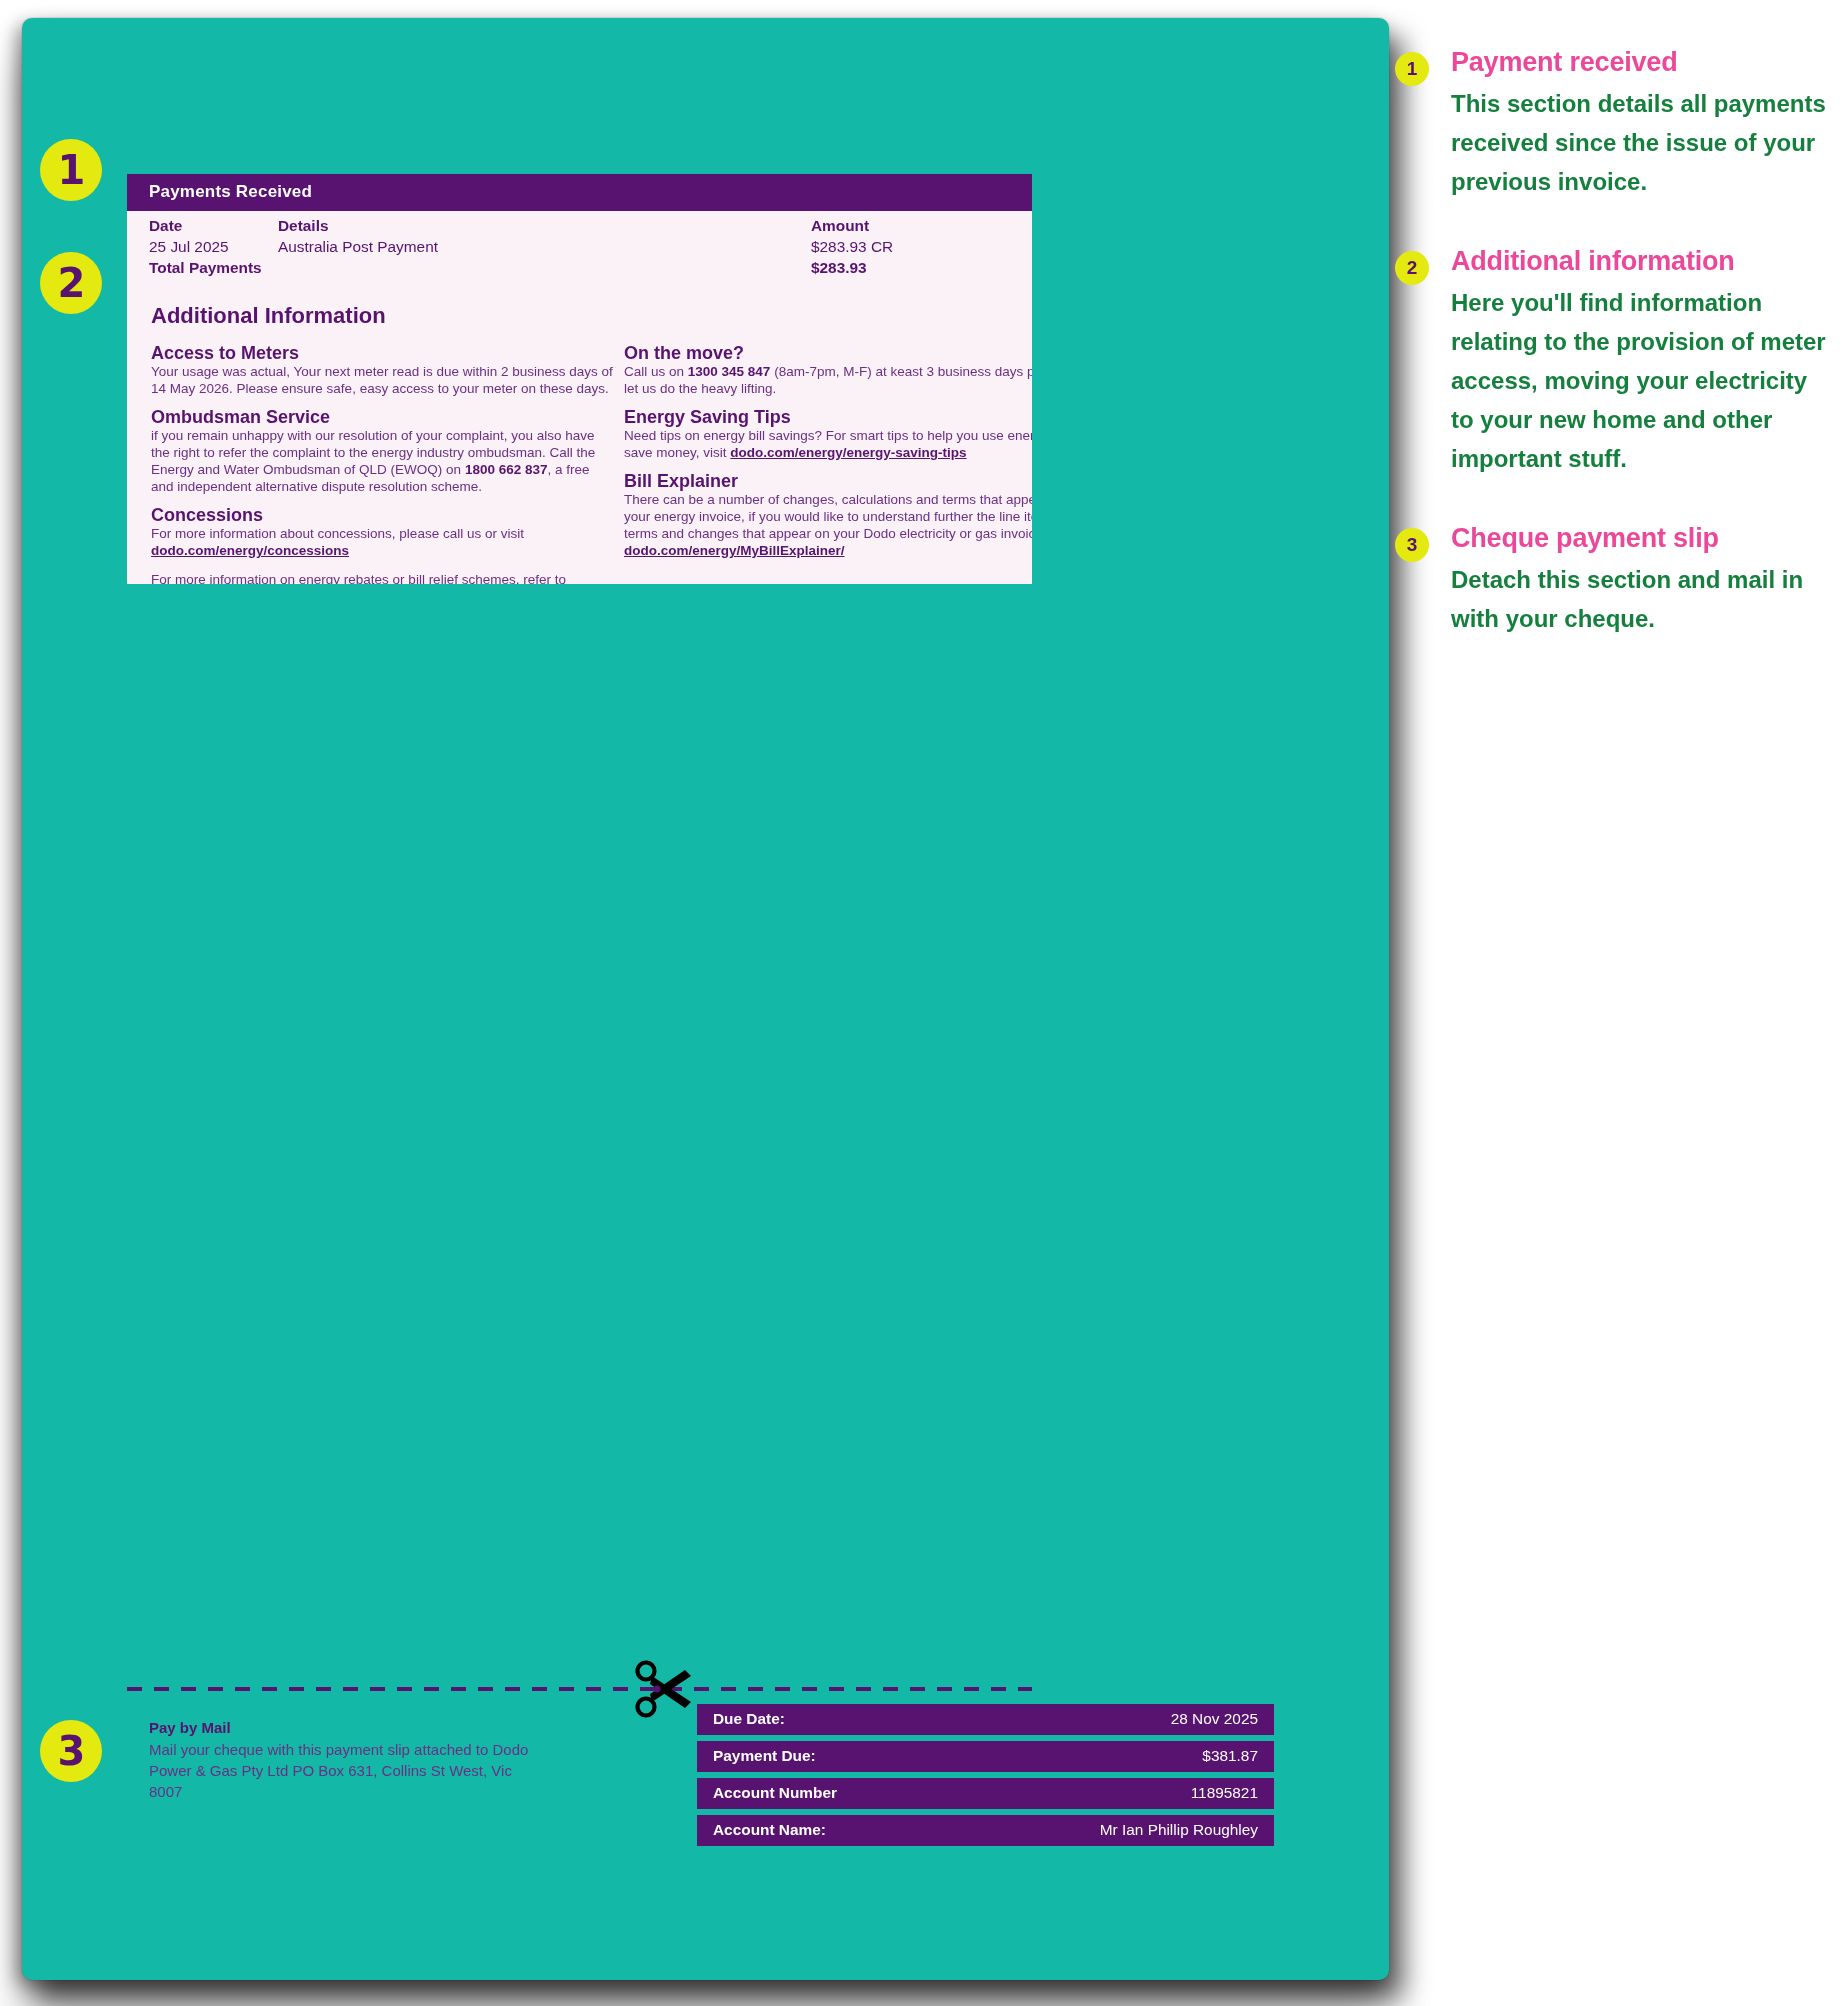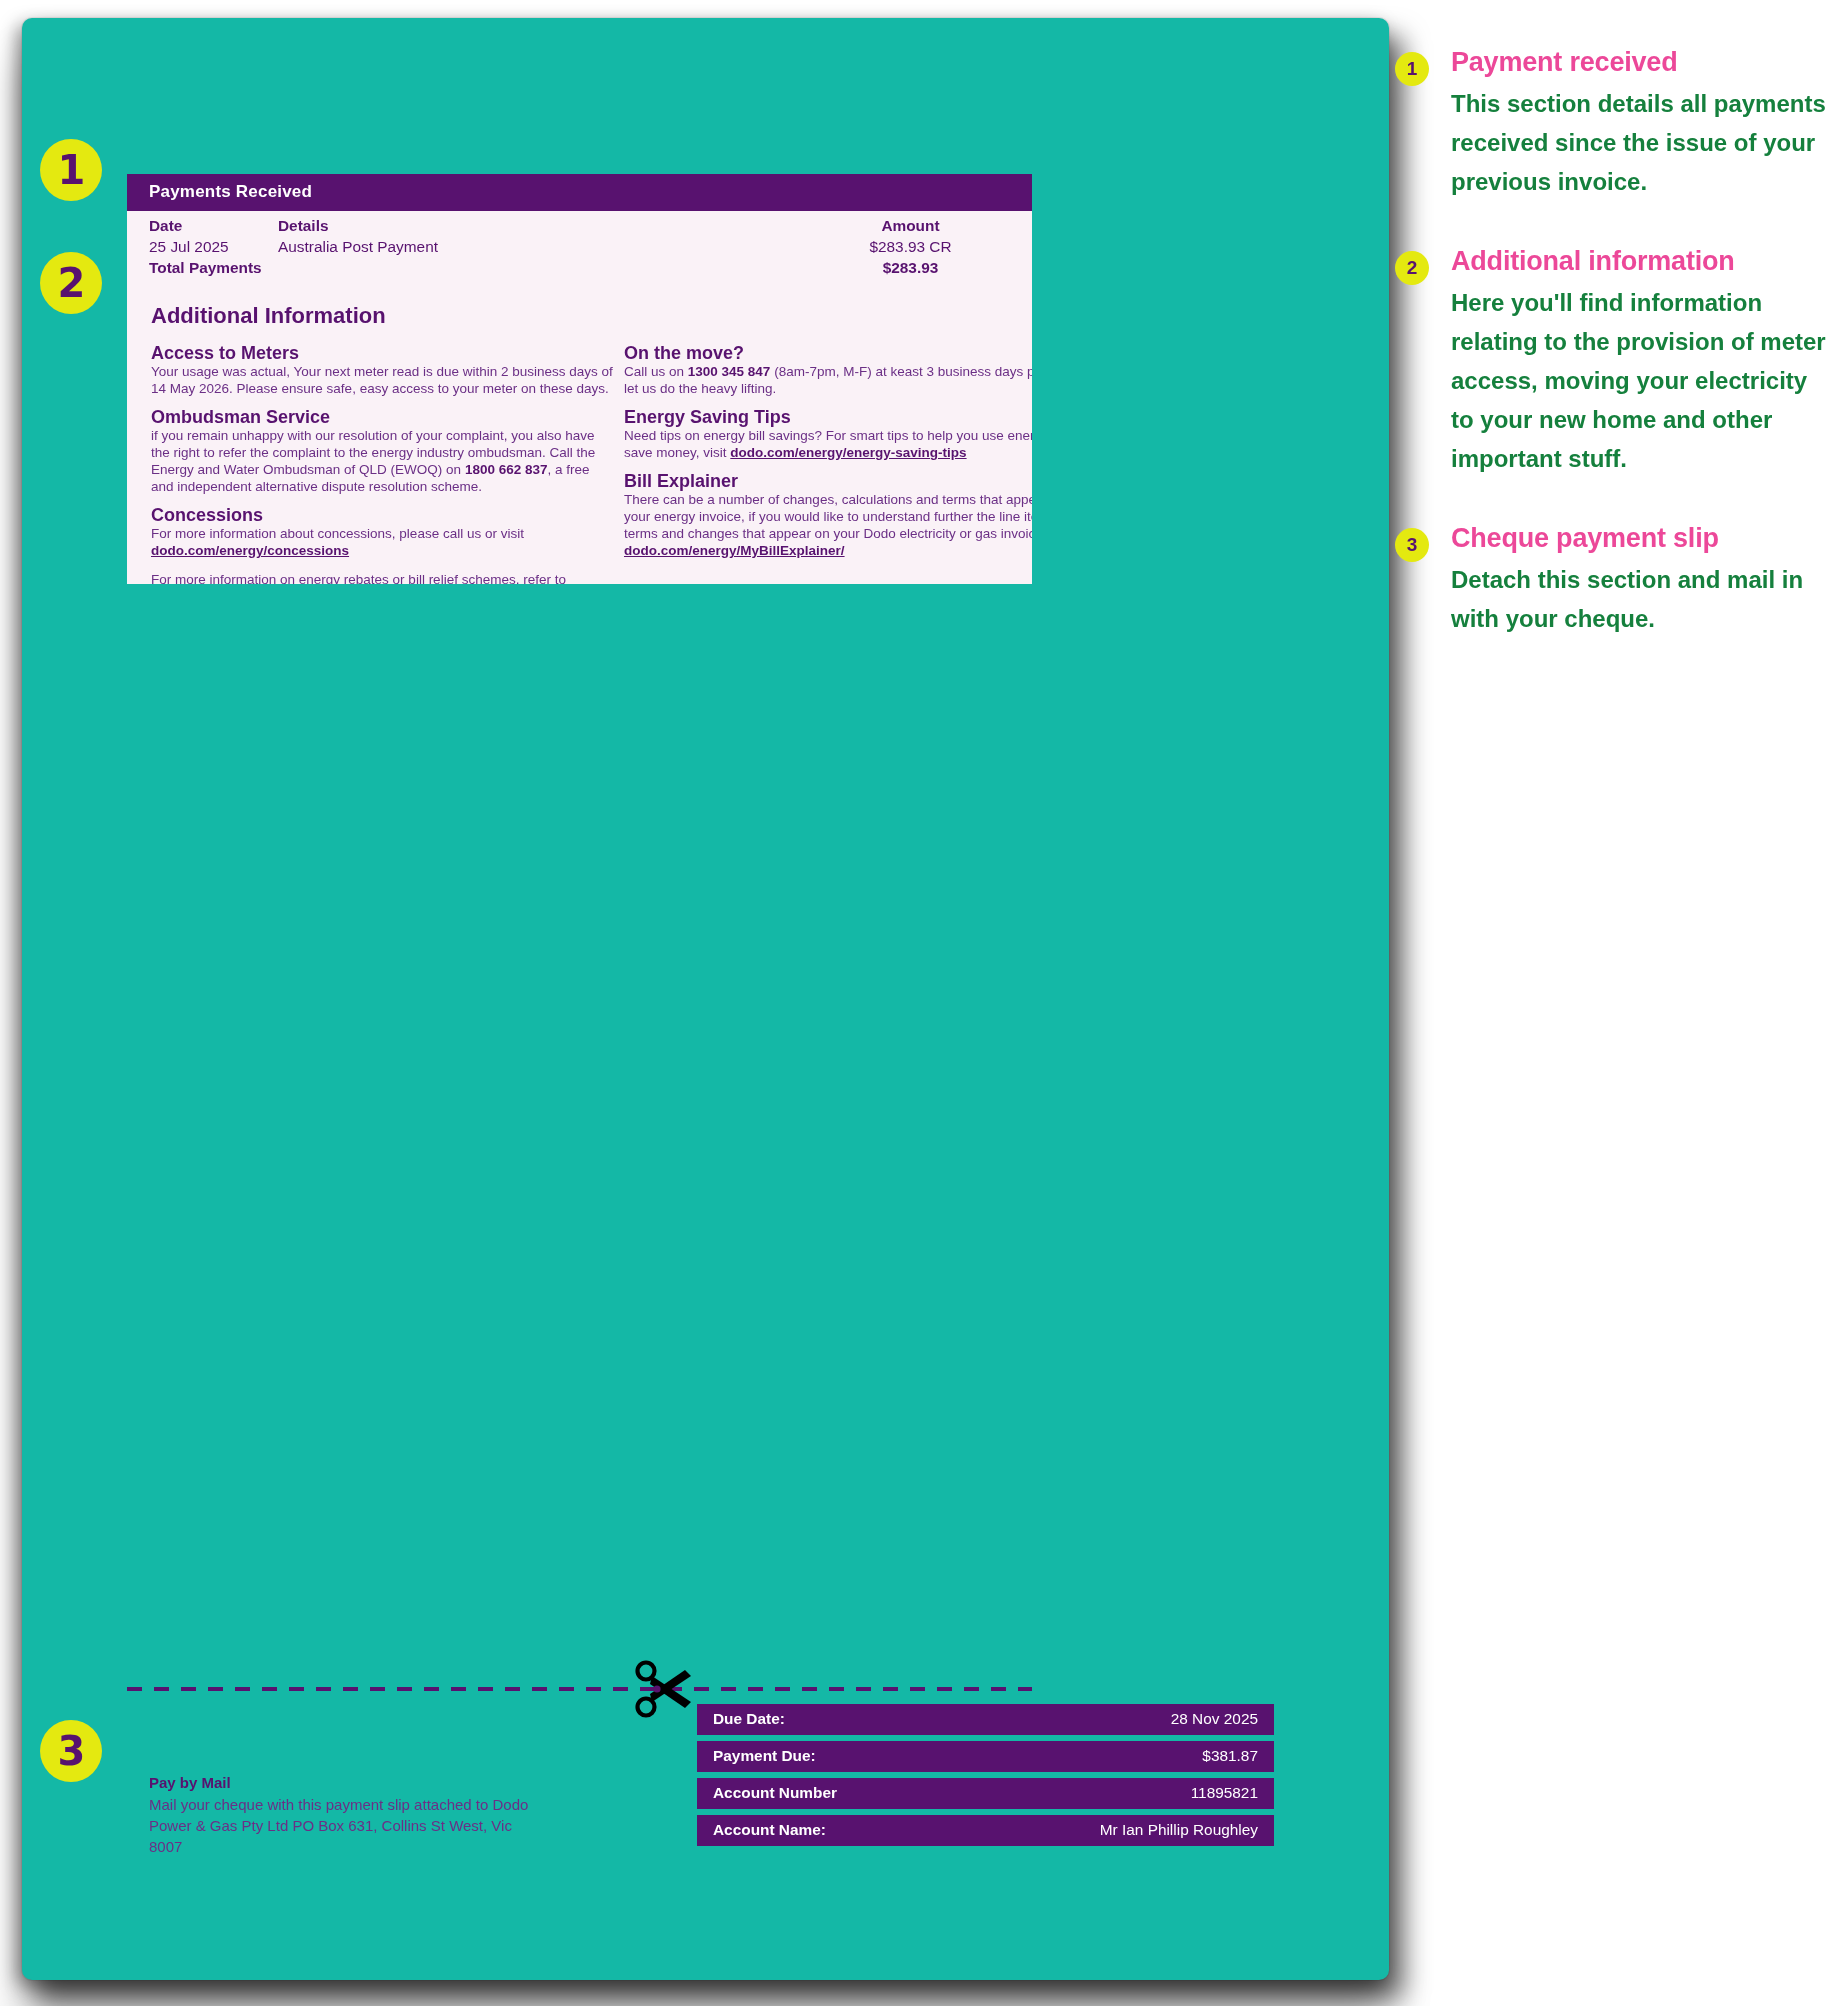--- a/index.html
+++ b/index.html
@@ -76,21 +76,21 @@
     color: #58126F;
   }
   .pay-row {
     display: flex;
     align-items: baseline;
     font-size: 15.4px;
     line-height: 21px;
   }
   .pay-row .c-date    { width: 129px; flex: 0 0 129px; }
   .pay-row .c-details { flex: 1 1 auto; }
-  .pay-row .c-amount  { text-align: center; width: 199px; flex: 0 0 199px; }
+  .pay-row .c-amount  { text-align: left; width: 199px; flex: 0 0 199px; }
   .pay-row.head { font-weight: 700; }
   .pay-row.total { font-weight: 700; }
   .pay-row.total .c-date { width: auto; flex: 1 1 auto; }
 
   
   .addinfo {
     position: absolute;
     left: 105px;
     top: 269px;
     width: 905px;
@@ -151,21 +151,21 @@
     left: 611px;
     top: 1640px;
     width: 64px;
     height: 62px;
   }
 
   
   .paybymail {
     position: absolute;
     left: 127px;
-    top: 1756px;
+    top: 1701px;
     width: 398px;
     color: #58126F;
   }
   .pbm-title { font-size: 15px; font-weight: 700; margin-bottom: 3px; }
   .pbm-body  { font-size: 15px; line-height: 21px; color: #6B2F86; }
 
   
   .slip {
     position: absolute;
     left: 675px;

